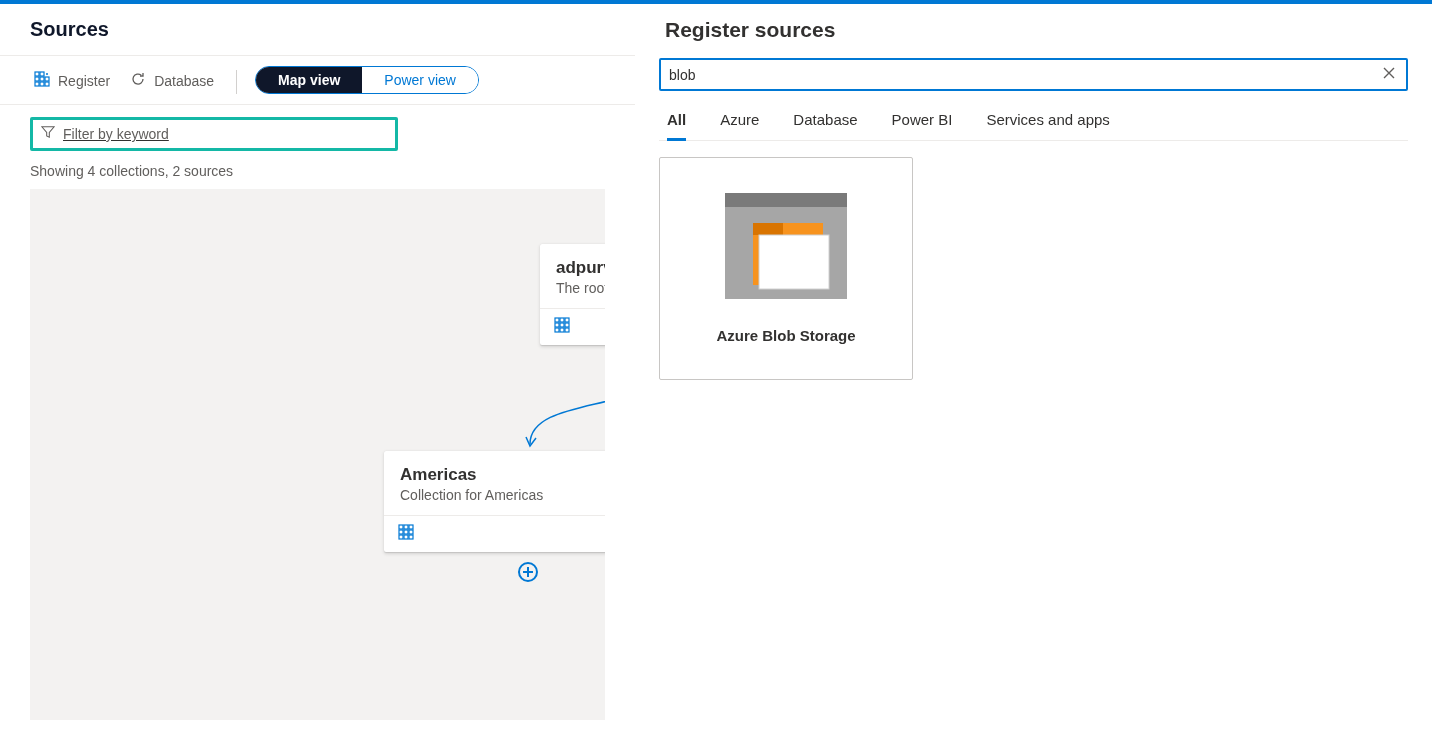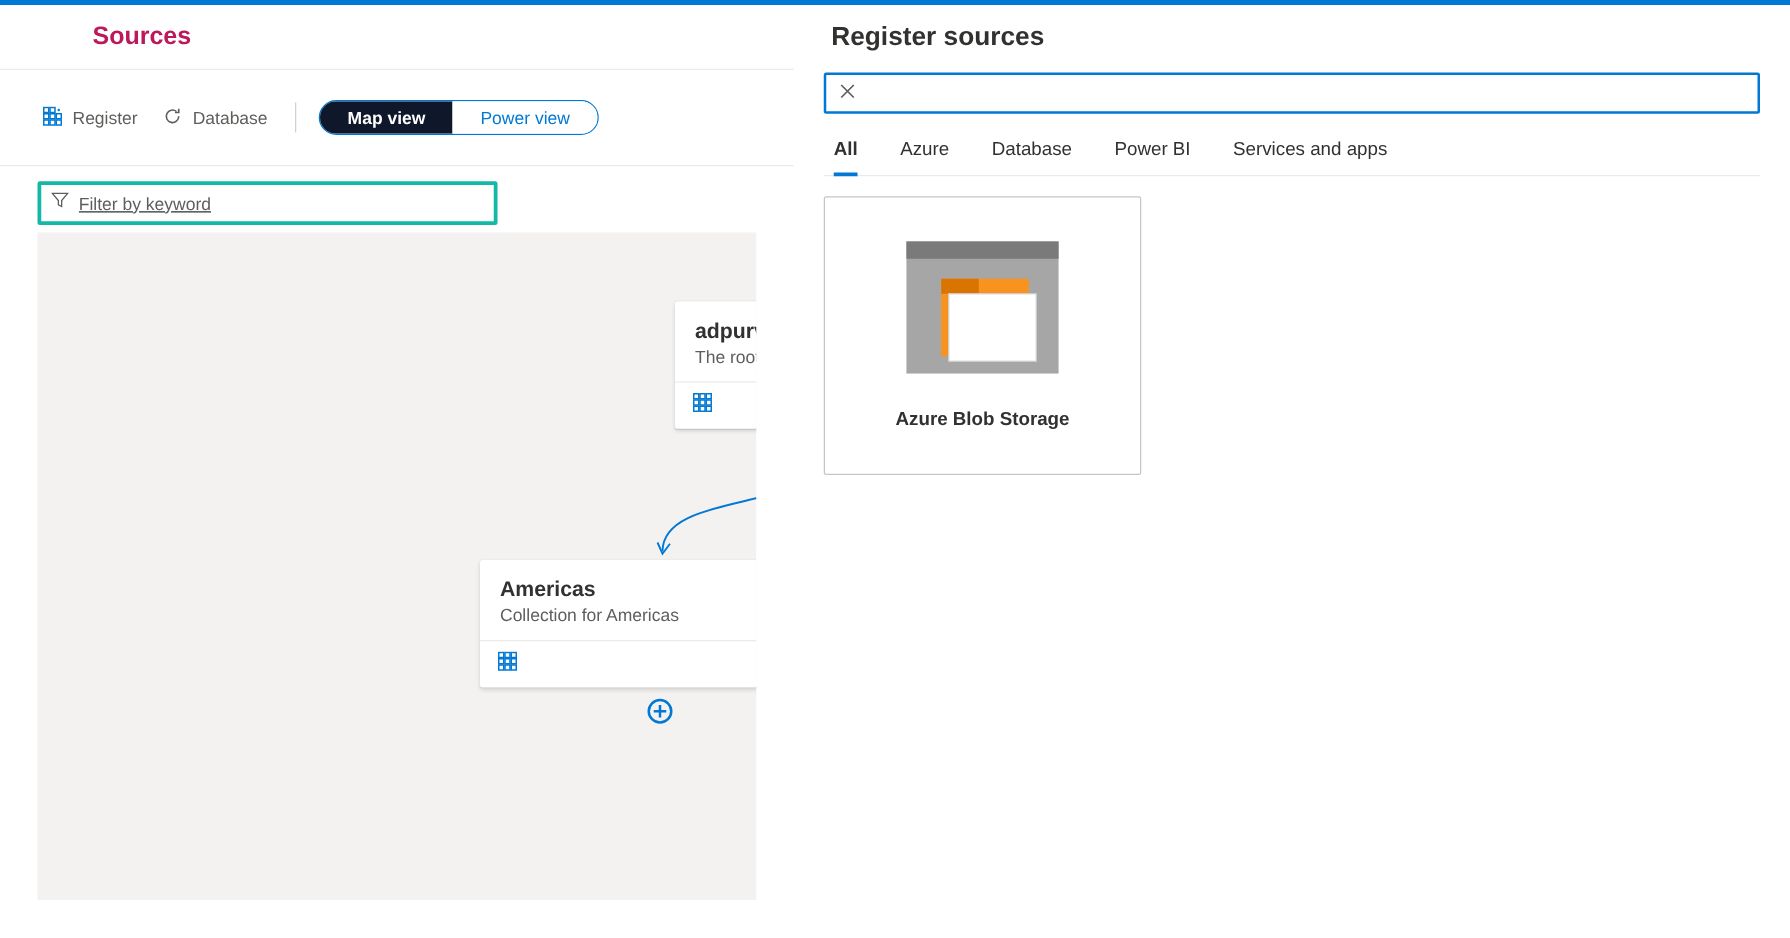--- a/index.html
+++ b/index.html
@@ -18,29 +18,28 @@
       width: 100%;
     }
     .main-container { display: flex; height: calc(100% - 4px); }
     .left-panel { width: 635px; display: flex; flex-direction: column; border-right: none; }
     .right-panel { flex: 1; display: flex; flex-direction: column; padding: 0 24px; }
 
     
     .page-title {
       font-size: 20px;
       font-weight: 600;
-      color: #be185d;
+      color: #0f172a;
       padding: 14px 30px 14px 30px;
-      margin-left: 44px;
     }
     .toolbar {
       display: flex;
-      align-items: center;
+      align-items: flex-end;
       gap: 12px;
-      padding: 24px 30px;
+      padding: 10px 30px;
       border-top: 1px solid #edebe9;
       border-bottom: 1px solid #edebe9;
     }
     .toolbar-btn {
       display: flex;
       align-items: center;
       gap: 8px;
       background: transparent;
       border: none;
       color: #605e5c;
@@ -235,20 +234,21 @@
       <div class="filter-input-wrap">
         <span>
           <svg width="14" height="14" viewBox="0 0 16 16" fill="none" stroke="#605e5c" stroke-width="1.2">
             <path d="M1 2h14l-5.5 6.5V14l-3-1.5V8.5z"></path>
           </svg>
         </span>
         <input class="filter-input" type="text" placeholder="Filter by keyword" style="">
       </div>
     </div>
 
+    <div class="summary-text">Showing 4 collections, 2 sources</div>
 
     <div class="map-canvas">
 
       <div class="map-node" style="left:510px; top:55px; width:260px;">
         <div class="map-node-body">
           <div class="map-node-title">adpurvi</div>
           <div class="map-node-sub">The root c</div>
         </div>
         <div class="map-node-footer">
           <span class="grid-icon">
@@ -301,20 +301,21 @@
             <path d="M11 6v10M6 11h10"></path>
         </svg>
       </span>
     </div>
   </div>
 
   <div class="right-panel">
     <div class="panel-title">Register sources</div>
 
     <div class="search-wrap">
+      <input class="search-input" type="text" value="blob" style="">
       <button class="clear-btn">
         <span>
           <svg width="14" height="14" viewBox="0 0 14 14" stroke="#605e5c" stroke-width="1.4">
             <path d="M2 2l10 10M12 2L2 12"></path>
           </svg>
         </span>
       </button>
     </div>
 
     <div class="tabs">

